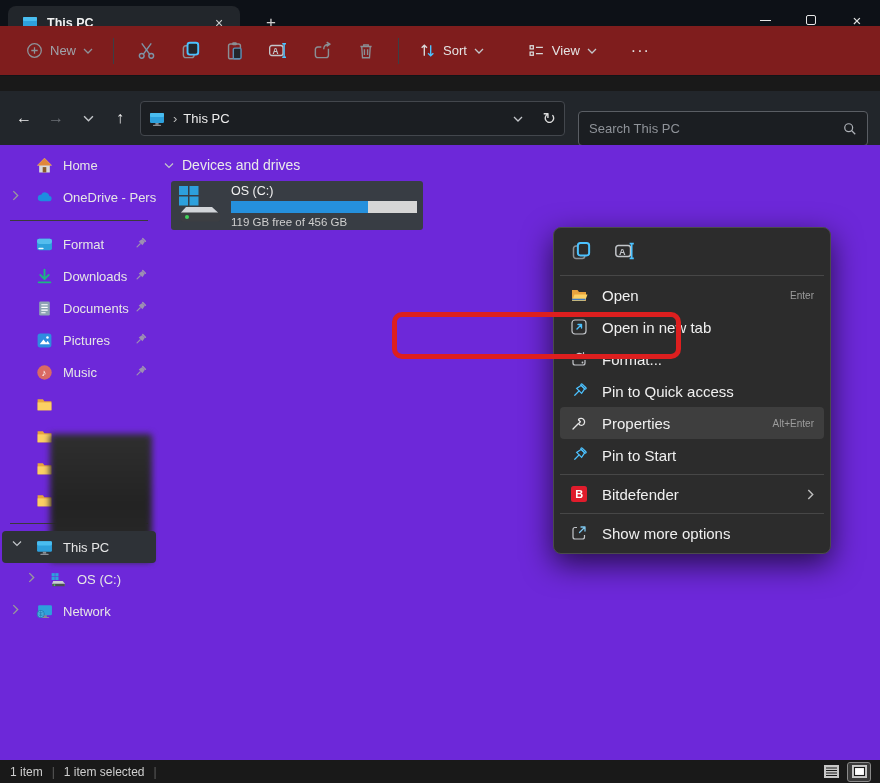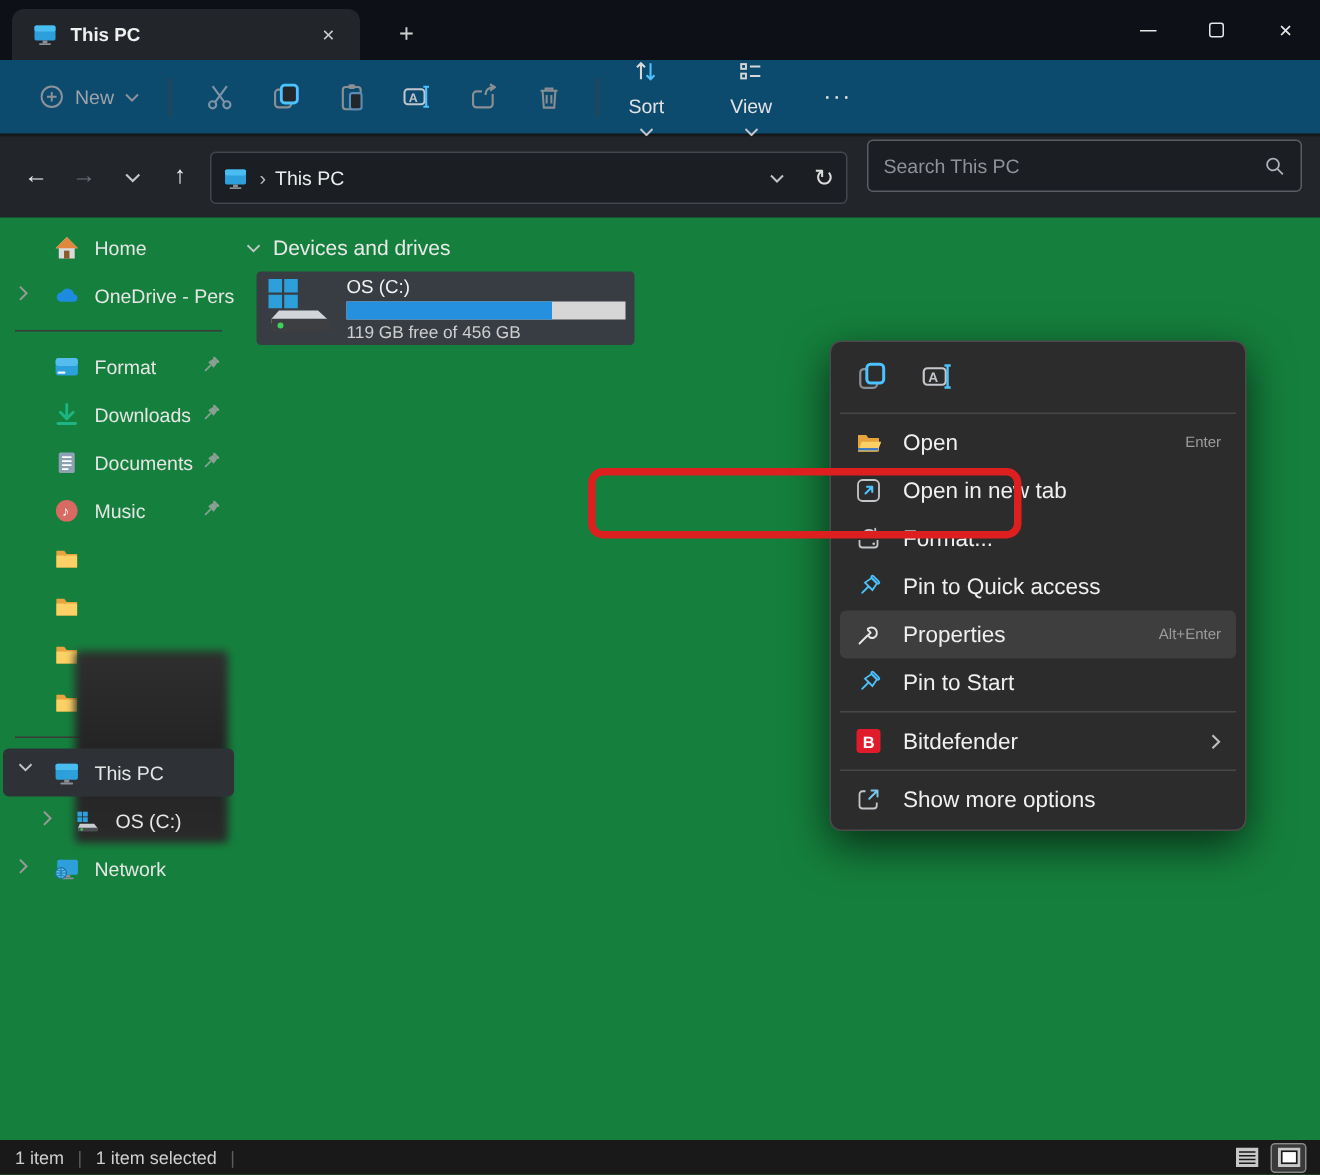--- a/index.html
+++ b/index.html
@@ -20,47 +20,47 @@
                color:#cfcfcf; font-size:14px; border-radius:4px; }
   .newtab { position:absolute; left:258px; top:10px; width:26px; height:26px; display:flex;
             align-items:center; justify-content:center; color:#cfcfcf; font-size:17px; border-radius:4px; }
   .caption { position:absolute; right:0; top:0; height:40px; display:flex; }
   .cap-btn { width:46px; height:40px; display:flex; align-items:center; justify-content:center; color:#e6e6e6; }
   .cap-min { width:11px; height:0; border-top:1.4px solid #e6e6e6; }
   .cap-max { width:10px; height:10px; border:1.4px solid #e6e6e6; border-radius:2px; }
   .cap-x { font-size:15px; }
 
   
-  .cmdbar { position:absolute; left:0; top:40px; width:880px; height:50px; background:#0c4a6e;
+  .cmdbar { position:absolute; left:0; top:26px; width:880px; height:50px; background:#7f1d1d;
             display:flex; align-items:center; border-bottom:1px solid #121418; }
   .cmd-new { display:flex; align-items:center; gap:7px; padding:6px 10px; margin-left:16px; border-radius:4px; color:#9fa4ab; }
   .cmd-new .lbl { font-size:13px; color:#9fa4ab; }
   .vdiv { width:1px; height:26px; background:#3b3f45; margin:0 10px; }
   .icon-btn { width:44px; height:36px; display:flex; align-items:center; justify-content:center; border-radius:4px; }
-  .cmd-drop { display:flex; align-items:center; gap:7px; padding:6px 10px; border-radius:4px; color:#e4e4e4;flex-direction:column; }
+  .cmd-drop { display:flex; align-items:center; gap:7px; padding:6px 10px; border-radius:4px; color:#e4e4e4; }
   .cmd-drop .lbl { font-size:13px; color:#e4e4e4; }
   .more-btn { margin-left:14px; color:#e4e4e4; font-size:16px; letter-spacing:1px; padding:4px 10px; }
 
   
   .navbar { position:absolute; left:0; top:91px; width:880px; height:54px; background:#22262b;
             display:flex; align-items:center; }
   .nav-ic { width:32px; height:32px; display:flex; align-items:center; justify-content:center;
             font-size:16px; border-radius:4px; }
   .addr { position:absolute; left:140px; top:10px; width:425px; height:35px; background:#1b1e22;
           border:1px solid #43474d; border-radius:4px; display:flex; align-items:center; padding:0 8px; }
   .addr .crumb { margin-left:6px; font-size:13px; color:#ededed; flex:1; }
   .addr .sep { color:#bdbdbd; margin-left:8px; }
-  .searchbox { position:absolute; left:578px; top:2px; width:290px; height:35px; background:#1b1e22;
+  .searchbox { position:absolute; left:578px; top:20px; width:290px; height:35px; background:#1b1e22;
                border:1px solid #5a5e64; border-radius:4px; display:flex; align-items:center; padding:12px 10px; }
   .searchbox input { flex:1; background:transparent; border:0; outline:none; color:#cfcfcf;
                      font-size:13px; font-family:inherit; }
   .searchbox input::placeholder { color:#8f9399; }
 
   
-  .content { position:absolute; left:0; top:145px; width:880px; height:615px; background:#15803d; }
+  .content { position:absolute; left:0; top:145px; width:880px; height:615px; background:#6d28d9; }
 
   
   .sidebar { position:absolute; left:0; top:0; width:158px; height:615px; padding-top:4px; }
   .srow { height:32px; display:flex; align-items:center; padding-left:34px; position:relative;
           border-radius:4px; margin:0 2px; }
   .srow .chev { position:absolute; left:10px; top:9px; color:#9a9a9a; }
   .srow .sic { width:17px; height:17px; flex:none; }
   .srow .slbl { margin-left:10px; font-size:13px; color:#e6e6e6; white-space:nowrap; overflow:hidden; }
   .srow .pin { position:absolute; right:8px; top:8px; width:15px; height:15px; opacity:.8; }
   .srow.sel { background:#2e3237; }
@@ -326,20 +326,39 @@
               <rect x="5.2" y="1.8" width="5.6" height="1.6" rx=".8"></rect>
               <path d="M6 3.4h4l.8 4.4H5.2z"></path>
               <rect x="7.4" y="7.8" width="1.2" height="6" rx=".6"></rect>
             </g>
           </svg>
       </span>
     </div>
     <div class="srow">
       <span class="sic">
         <svg viewBox="0 0 16 16">
+            <rect x="1.5" y="1.5" width="13" height="13" rx="2.5" fill="#2f8ce0"></rect>
+            <path d="M3.5 11.5 7 7l2.5 3 1.5-1.8 2 3.3z" fill="#fff"></path>
+            <circle cx="10.8" cy="5.2" r="1.2" fill="#fff"></circle>
+          </svg>
+      </span>
+      <span class="slbl">Pictures</span>
+      <span class="pin">
+        <svg viewBox="0 0 16 16">
+            <g transform="rotate(45 8 8)" fill="#a9a9a9">
+              <rect x="5.2" y="1.8" width="5.6" height="1.6" rx=".8"></rect>
+              <path d="M6 3.4h4l.8 4.4H5.2z"></path>
+              <rect x="7.4" y="7.8" width="1.2" height="6" rx=".6"></rect>
+            </g>
+          </svg>
+      </span>
+    </div>
+    <div class="srow">
+      <span class="sic">
+        <svg viewBox="0 0 16 16">
             <circle cx="8" cy="8" r="6.8" fill="#d96a63"></circle>
             <text x="5.1" y="11.3" font-size="9" fill="#fff">♪</text>
           </svg>
       </span>
       <span class="slbl">Music</span>
       <span class="pin">
         <svg viewBox="0 0 16 16">
             <g transform="rotate(45 8 8)" fill="#a9a9a9">
               <rect x="5.2" y="1.8" width="5.6" height="1.6" rx=".8"></rect>
               <path d="M6 3.4h4l.8 4.4H5.2z"></path>

